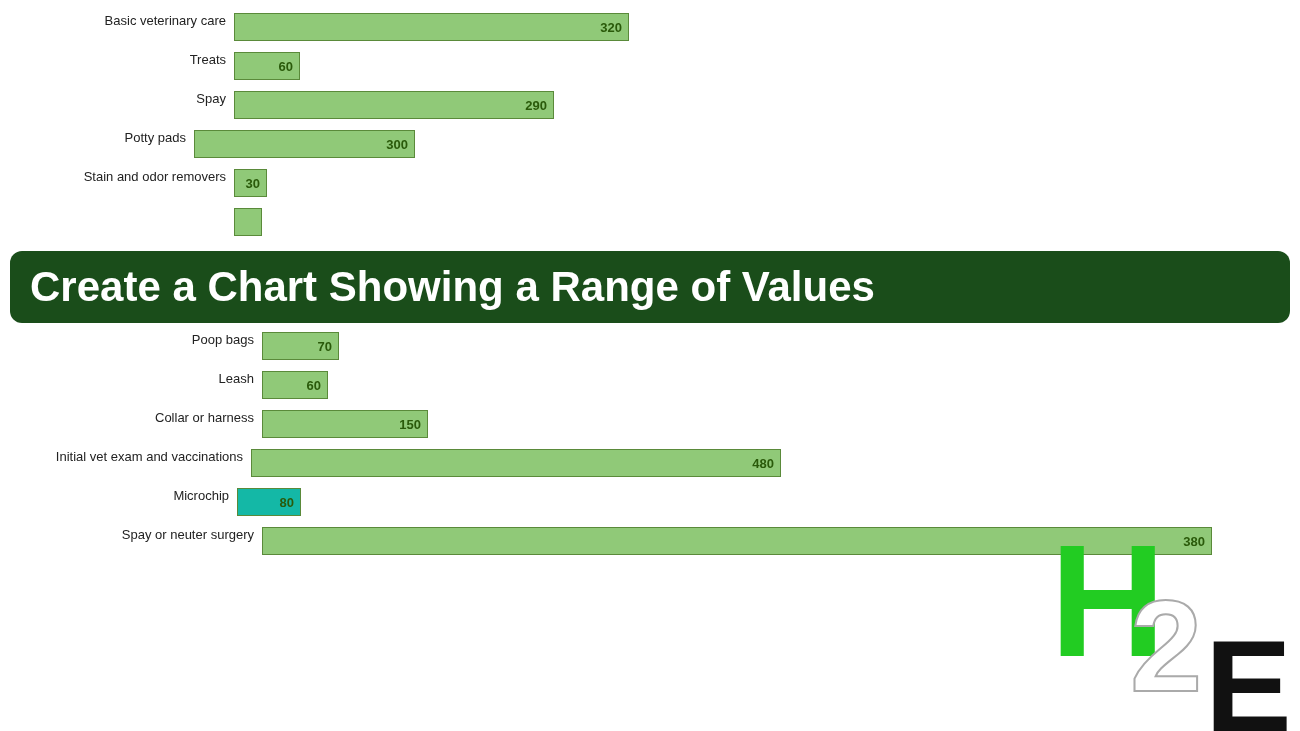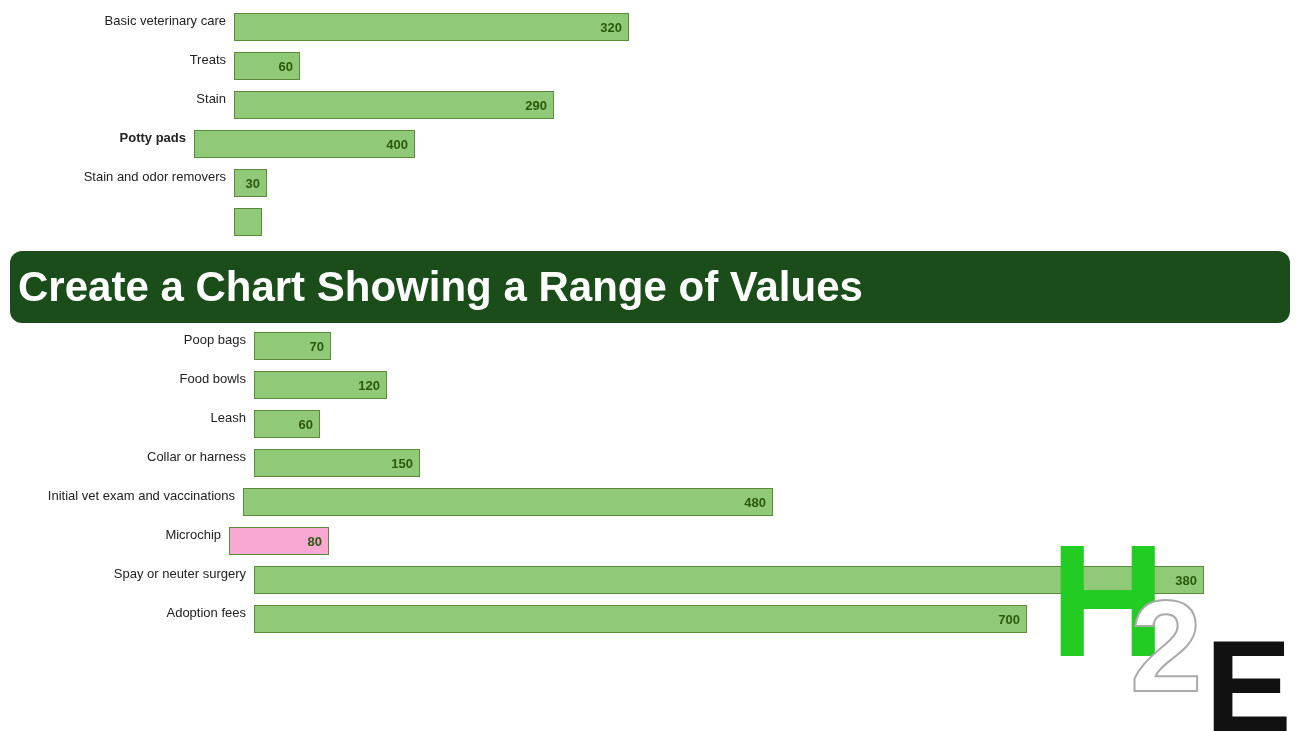--- a/index.html
+++ b/index.html
@@ -17,21 +17,21 @@
       height: 731px;
       background: white;
       position: relative;
     }
 
     
     .banner {
       background: #1a4d1a;
       border-radius: 12px;
       margin: 0 10px;
-      padding: 12px 8px;
+      padding: 12px 20px;
       display: flex;
       align-items: center;
     }
 
     .banner-text {
       color: white;
       font-size: 42px;
       font-weight: 900;
       font-family: Arial Black, Arial, sans-serif;
       letter-spacing: 0px;
@@ -123,21 +123,21 @@
       display: flex;
       flex-direction: column;
       height: 731px;
     }
 
     .top-chart {
       padding: 8px 0 4px 0;
     }
 
     .bottom-chart {
-      padding: 4px 0 4px 0;
+      padding: 4px 0 4px 8px;
     }
 
     
     
   </style>
 </head>
 <body>
 
 <div class="chart-container">
   <div class="sections-wrap">
@@ -149,29 +149,29 @@
             <div class="bar" style="width: 395px; background: rgb(144, 201, 120); border: 1.5px solid rgb(90, 138, 58);">320</div>
           </div>
         </div>
         <div class="bar-row">
           <div class="bar-label" style="width: 220px;">Treats</div>
           <div class="bar-wrap">
             <div class="bar" style="width: 66px; background: rgb(144, 201, 120); border: 1.5px solid rgb(90, 138, 58);">60</div>
           </div>
         </div>
         <div class="bar-row">
-          <div class="bar-label" style="width: 220px;">Stain</div>
+          <div class="bar-label" style="width: 220px;">Spay</div>
           <div class="bar-wrap">
             <div class="bar" style="width: 320px; background: rgb(144, 201, 120); border: 1.5px solid rgb(90, 138, 58);">290</div>
           </div>
         </div>
         <div class="bar-row">
-          <div class="bar-label" style="width: 180px; font-weight: bold;">Potty pads</div>
-          <div class="bar-wrap">
-            <div class="bar" style="width: 221px; background: rgb(144, 201, 120); border: 1.5px solid rgb(90, 138, 58);">400</div>
+          <div class="bar-label" style="width: 180px;">Potty pads</div>
+          <div class="bar-wrap">
+            <div class="bar" style="width: 221px; background: rgb(144, 201, 120); border: 1.5px solid rgb(90, 138, 58);">300</div>
           </div>
         </div>
         <div class="bar-row">
           <div class="bar-label" style="width: 220px;">Stain and odor removers</div>
           <div class="bar-wrap">
             <div class="bar" style="width: 33px; background: rgb(144, 201, 120); border: 1.5px solid rgb(90, 138, 58);">30</div>
           </div>
         </div>
         <div class="bar-row">
           <div class="bar-label" style="width: 220px;"></div>
@@ -186,59 +186,47 @@
     </div>
 
     <div class="bottom-chart" id="bottom-chart">
     <div class="bar-row">
           <div class="bar-label" style="width: 240px;">Poop bags</div>
           <div class="bar-wrap">
             <div class="bar" style="width: 77px; background: rgb(144, 201, 120); border: 1.5px solid rgb(90, 138, 58);">70</div>
           </div>
         </div>
         <div class="bar-row">
-          <div class="bar-label" style="width: 240px;">Food bowls</div>
-          <div class="bar-wrap">
-            <div class="bar" style="width: 133px; background: rgb(144, 201, 120); border: 1.5px solid rgb(90, 138, 58);">120</div>
-          </div>
-        </div>
-        <div class="bar-row">
           <div class="bar-label" style="width: 240px;">Leash</div>
           <div class="bar-wrap">
             <div class="bar" style="width: 66px; background: rgb(144, 201, 120); border: 1.5px solid rgb(90, 138, 58);">60</div>
           </div>
         </div>
         <div class="bar-row">
           <div class="bar-label" style="width: 240px;">Collar or harness</div>
           <div class="bar-wrap">
             <div class="bar" style="width: 166px; background: rgb(144, 201, 120); border: 1.5px solid rgb(90, 138, 58);">150</div>
           </div>
         </div>
         <div class="bar-row">
           <div class="bar-label" style="width: 229px;">Initial vet exam and vaccinations</div>
           <div class="bar-wrap">
             <div class="bar" style="width: 530px; background: rgb(144, 201, 120); border: 1.5px solid rgb(90, 138, 58);">480</div>
           </div>
         </div>
         <div class="bar-row">
           <div class="bar-label" style="width: 215px;">Microchip</div>
           <div class="bar-wrap">
-            <div class="bar" style="width: 100px; background: #f9a8d4; border: 1.5px solid rgb(90, 138, 58);">80</div>
+            <div class="bar" style="width: 64px; background: #14b8a6; border: 1.5px solid rgb(90, 138, 58);">80</div>
           </div>
         </div>
         <div class="bar-row">
           <div class="bar-label" style="width: 240px;">Spay or neuter surgery</div>
           <div class="bar-wrap">
             <div class="bar" style="width: 950px; background: rgb(144, 201, 120); border: 1.5px solid rgb(90, 138, 58);">380</div>
-          </div>
-        </div>
-        <div class="bar-row">
-          <div class="bar-label" style="width: 240px;">Adoption fees</div>
-          <div class="bar-wrap">
-            <div class="bar" style="width: 773px; background: rgb(144, 201, 120); border: 1.5px solid rgb(90, 138, 58);">700</div>
           </div>
         </div>
       </div>
 
   </div>
 
   <div class="logo-container">
     <span class="logo-h">H</span>
     <span class="logo-2">2</span>
     <span class="logo-e">E</span>

